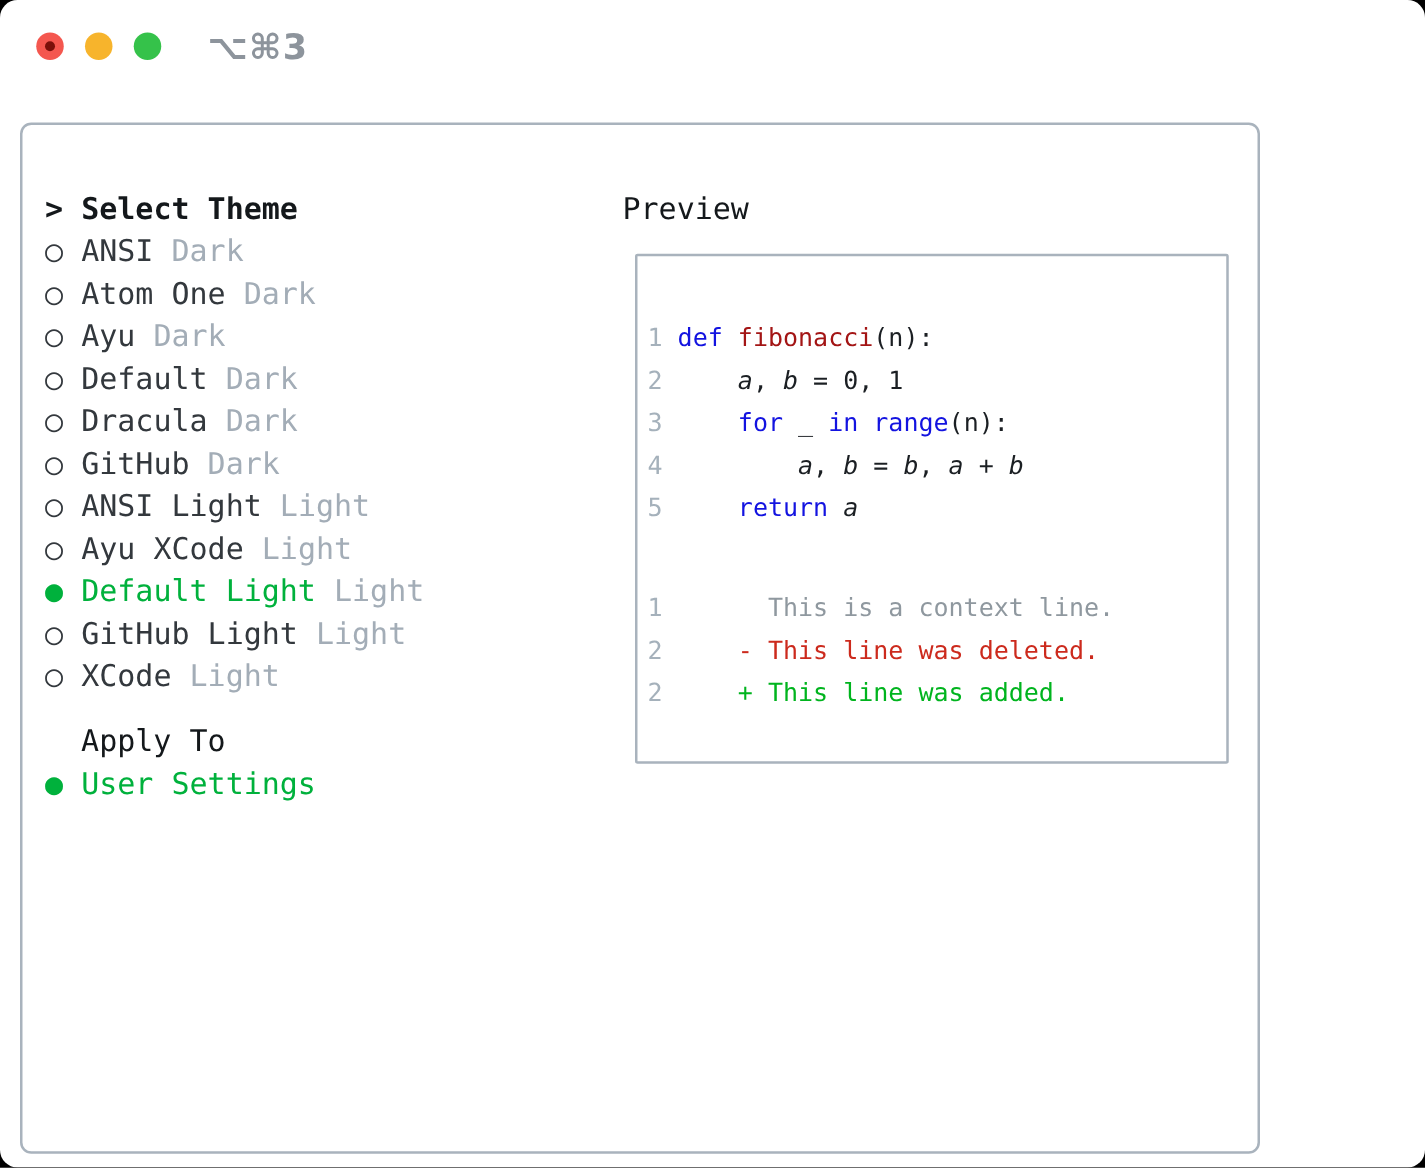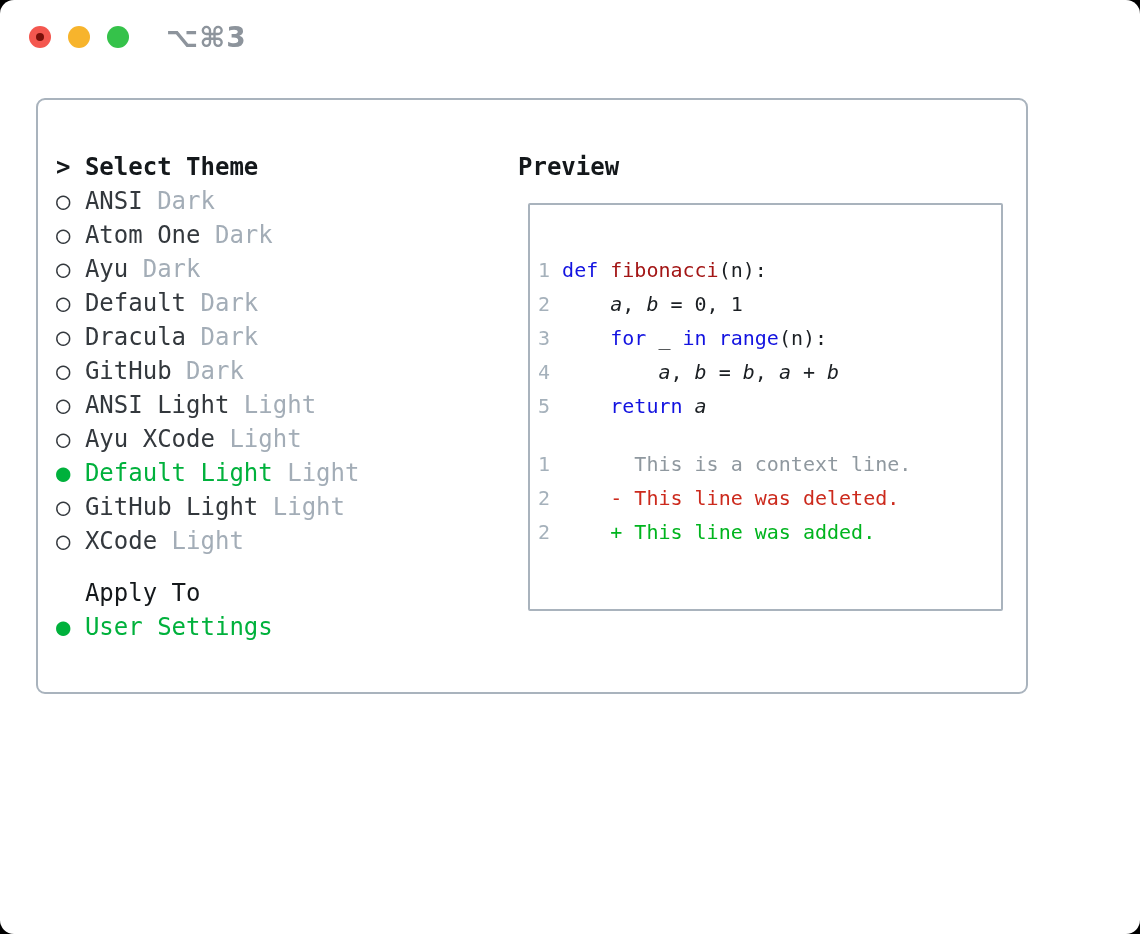--- a/index.html
+++ b/index.html
@@ -21,42 +21,42 @@
   .traffic{position:absolute;top:26px;width:22px;height:22px;border-radius:50%}
   .t-red{left:29px;background:var(--traffic-red)}
   .t-red::after{content:"";position:absolute;left:7px;top:7px;width:8px;height:8px;
     border-radius:50%;background:var(--traffic-red-dot)}
   .t-yellow{left:68px;background:var(--traffic-yellow)}
   .t-green{left:107px;background:var(--traffic-green)}
   .shortcut{position:absolute;left:166px;top:21px;font-size:28px;font-weight:700;
     color:var(--shortcut-gray);font-family:"DejaVu Sans","Liberation Sans",sans-serif;
     letter-spacing:1px}
   
-  .window{position:absolute;left:36px;top:98px;width:992px;height:596px;
+  .window{position:absolute;left:16px;top:98px;width:992px;height:825px;
     border:2px solid var(--border-gray);border-radius:9px;background:#fff}
   .row{height:34px;line-height:34px;font-size:24px;white-space:pre;color:var(--text-dark)}
   .left-col{position:absolute;left:18px;top:50px}
   .picker-title{font-weight:700;color:var(--heading-black)}
   .picker-title .prompt{color:var(--heading-black)}
   .radio{color:var(--text-dark)}
   .variant{color:var(--muted-gray)}
   .option .name{color:var(--text-dark)}
   .option.selected .name,.option.selected .radio{color:var(--selection-green)}
   .apply-block{margin-top:18px}
   .apply-title{color:var(--heading-black)}
   .hints{margin-top:34px}
   .hint{color:var(--muted-gray)}
   
-  .preview-title{position:absolute;left:480px;top:50px;font-weight:700;
+  .preview-title{position:absolute;left:480px;top:50px;font-weight:400;
     color:var(--heading-black)}
   .preview-box{position:absolute;left:490px;top:103px;width:475px;height:408px;
     border:2px solid var(--border-gray);border-radius:2px;background:#fff;
     padding:48px 8px 0 8px;overflow:hidden}
   .cline{height:34px;line-height:34px;font-size:20px;white-space:pre;color:#1b1f23}
-  .diff-block{margin-top:24px}
+  .diff-block{margin-top:46px}
   .seg.kw{color:var(--keyword-blue)}
   .seg.fn{color:var(--function-red)}
   .seg.v{font-style:italic}
   .seg.ln{color:var(--line-number-gray)}
   .seg.ctx{color:var(--context-gray)}
   .seg.del{color:var(--deleted-red)}
   .seg.add{color:var(--added-green)}
 </style>
 </head>
 <body>

